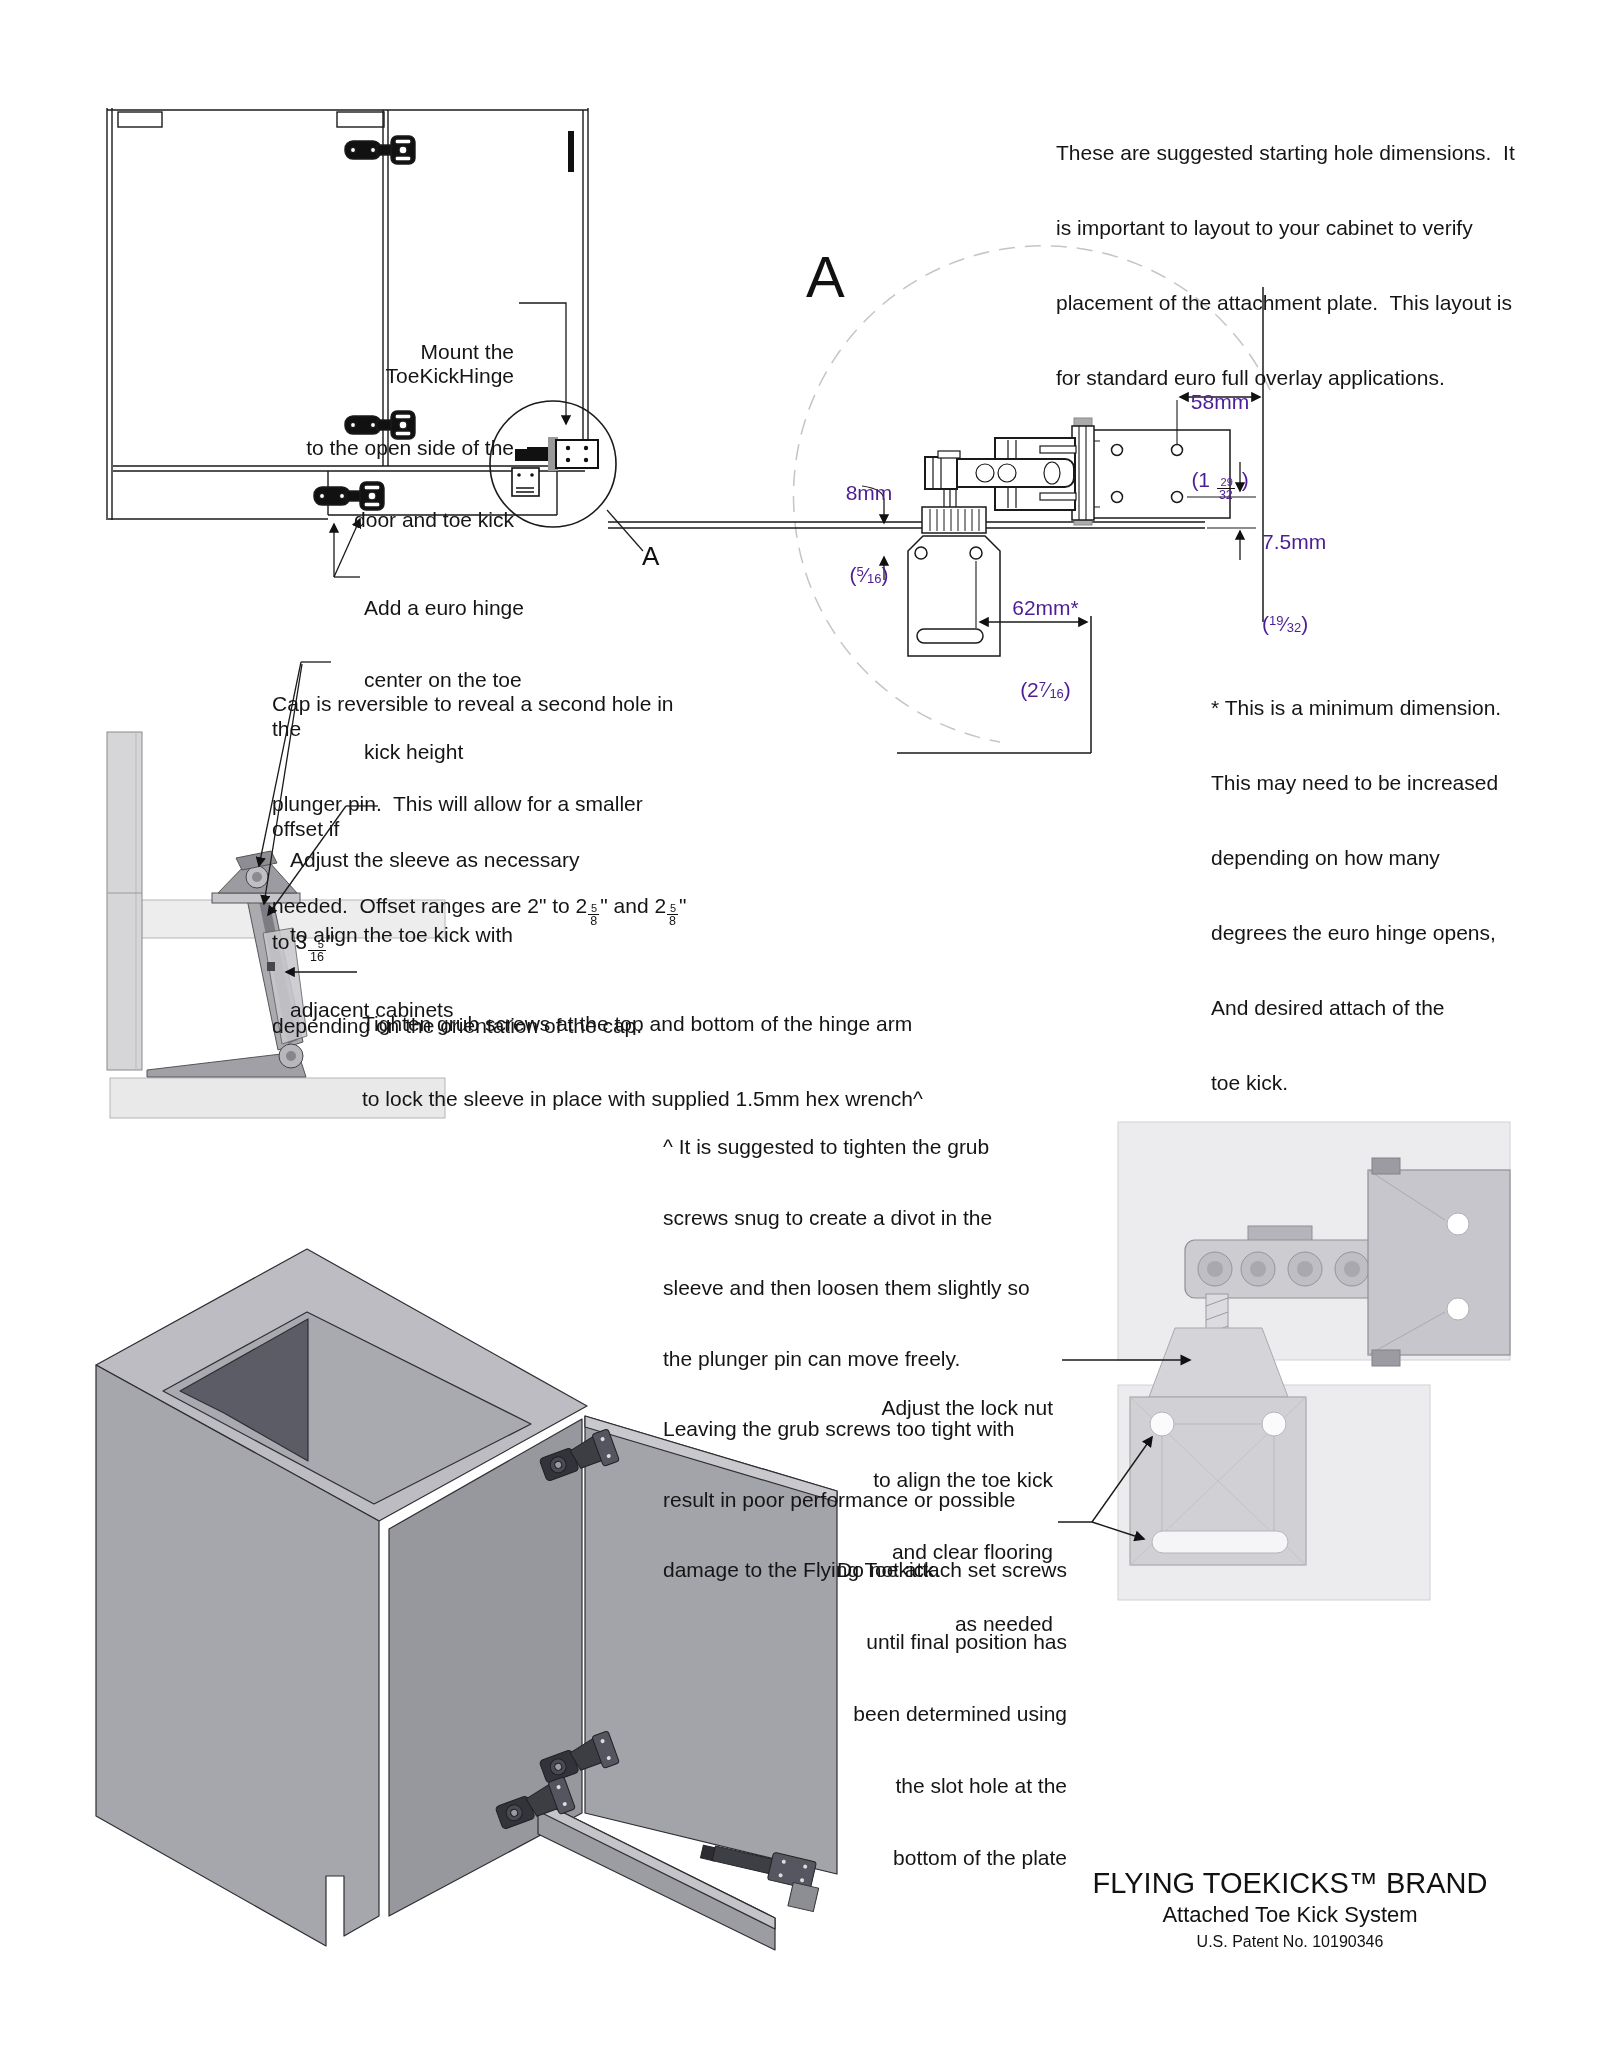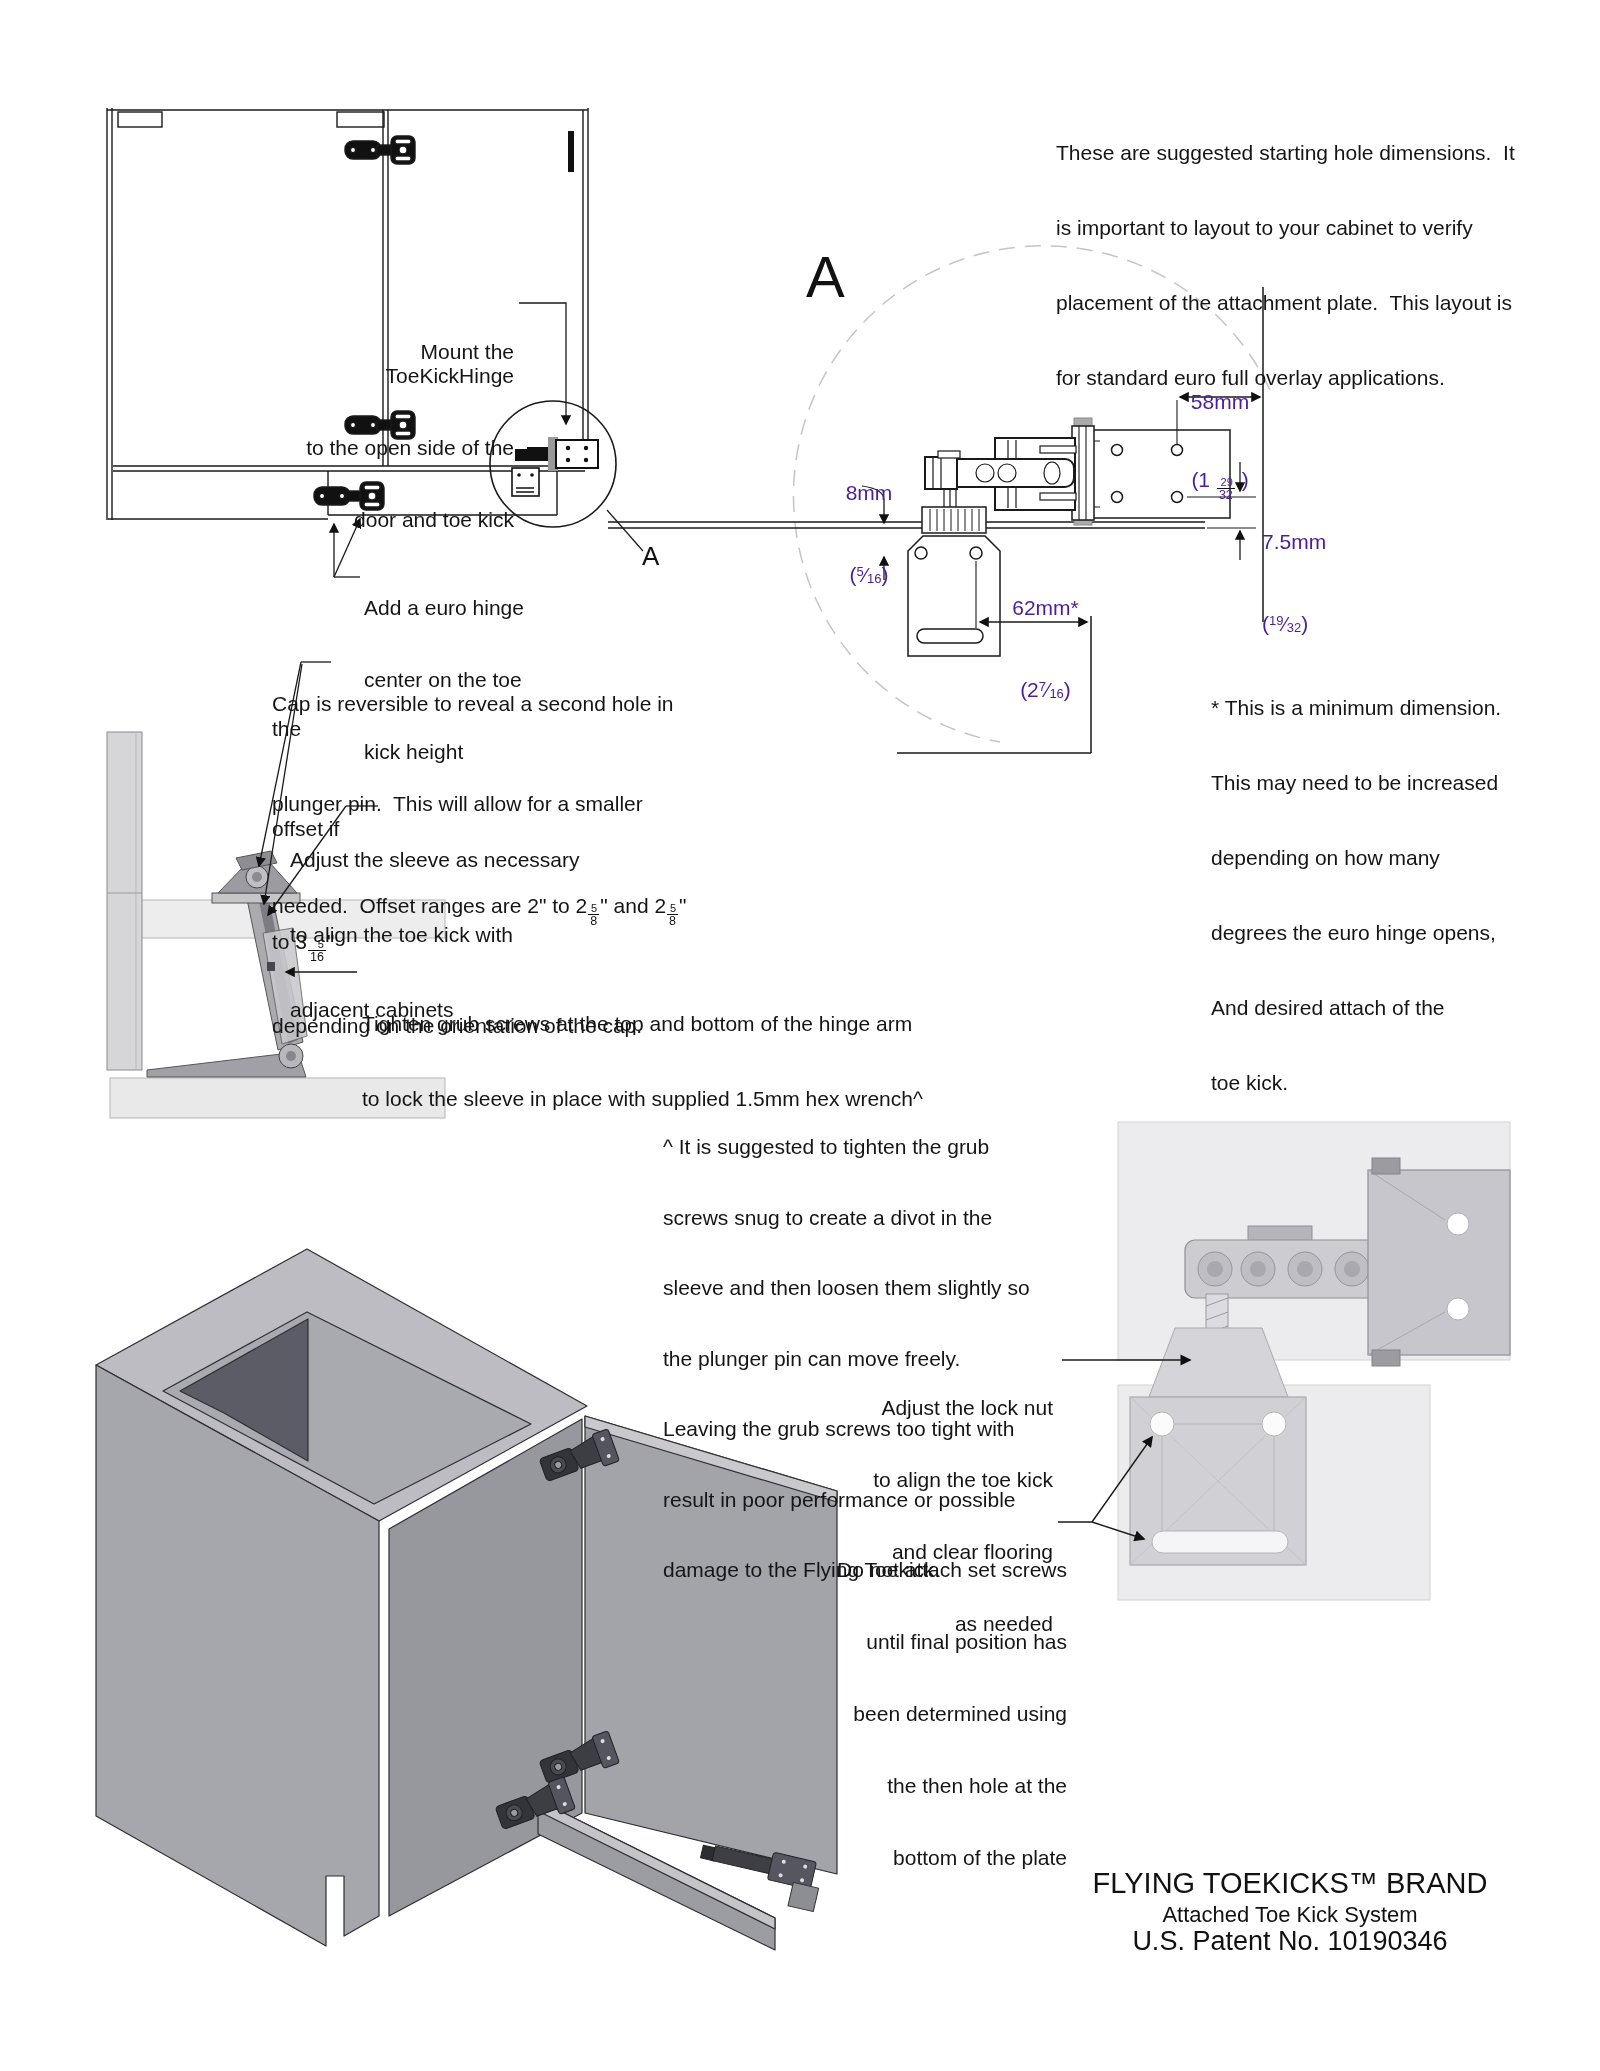--- a/index.html
+++ b/index.html
@@ -18,21 +18,21 @@
   .df{white-space:nowrap;}
   .df .n{font-size:13px;vertical-align:0.5em;}
   .df .s{font-size:20px;}
   .df .d{font-size:13px;vertical-align:-0.05em;}
   .dimlabel{position:absolute;font-size:21px;line-height:26px;color:#4c1d95;white-space:pre-wrap;}
   #big-a{position:absolute;left:806px;top:248px;font-size:58px;line-height:58px;}
   #fig1-a{position:absolute;left:642px;top:543px;font-size:26px;line-height:26px;}
   #footer{position:absolute;left:1070px;top:1866px;width:440px;text-align:center;}
   #footer .f1{font-size:29px;line-height:34px;}
   #footer .f2{font-size:22px;line-height:29px;}
-  #footer .f3{font-size:27px;line-height:25px;}
+  #footer .f3{font-size:16px;line-height:25px;}
 </style>
 </head>
 <body>
 
 <div id="page">
 
 <svg class="art" width="1600" height="2071" viewBox="0 0 1600 2071">
   <defs>
     <marker id="ar" viewBox="0 0 10 10" refX="8.5" refY="5" markerWidth="8" markerHeight="8" orient="auto-start-reverse">
       <path d="M0 0 L10 5 L0 10 z" fill="#111"></path>
@@ -316,21 +316,21 @@
     <span class="ln">Adjust the lock nut</span>
     <span class="ln">to align the toe kick</span>
     <span class="ln">and clear flooring</span>
     <span class="ln">as needed</span>
   </div>
 
   <div class="t tr" style="left:837px;top:1510px;width:230px;line-height:24px;">
     <span class="ln">Do not attach set screws</span>
     <span class="ln">until final position has</span>
     <span class="ln">been determined using</span>
-    <span class="ln">the then hole at the</span>
+    <span class="ln">the slot hole at the</span>
     <span class="ln">bottom of the plate</span>
   </div>
 
   <div id="footer">
     <div class="f1">FLYING TOEKICKS™ BRAND</div>
     <div class="f2">Attached Toe Kick System</div>
     <div class="f3">U.S. Patent No. 10190346</div>
   </div>
 
 </div>

